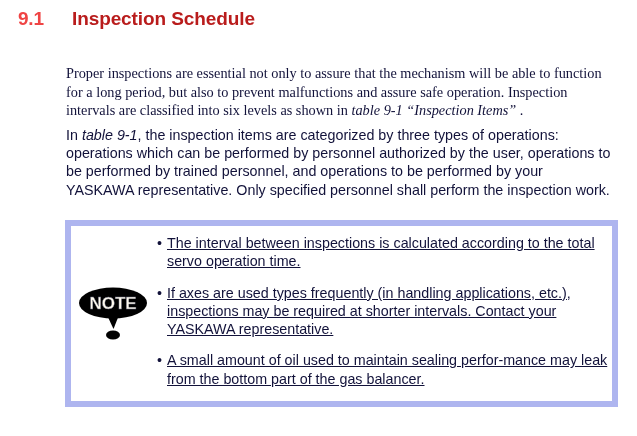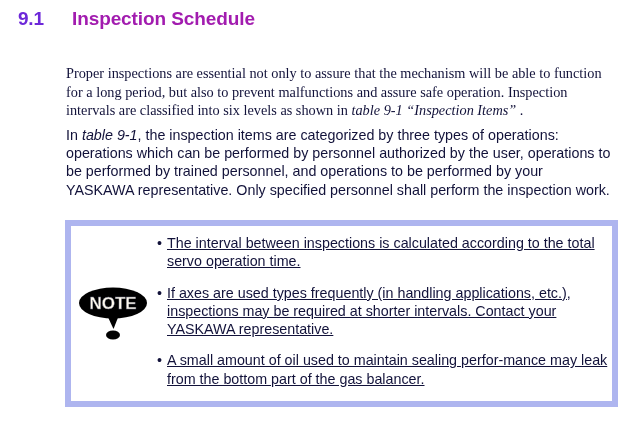--- a/index.html
+++ b/index.html
@@ -25,27 +25,27 @@
     width: 637px;
     display: flex;
     align-items: baseline;
   }
   .section-number {
     width: 54px;
     margin-left: 18px;
     font-size: 19px;
     font-weight: bold;
     letter-spacing: -0.2px;
-    color: #6d28d9;
+    color: #ef4444;
   }
   .section-title {
     font-size: 19px;
     font-weight: bold;
     letter-spacing: -0.1px;
-    color: #a21caf;
+    color: #b91c1c;
   }
 
   
   .body-block {
     position: absolute;
     left: 66px;
     width: 545px;
   }
   .para {
     font-size: 14.3px;

